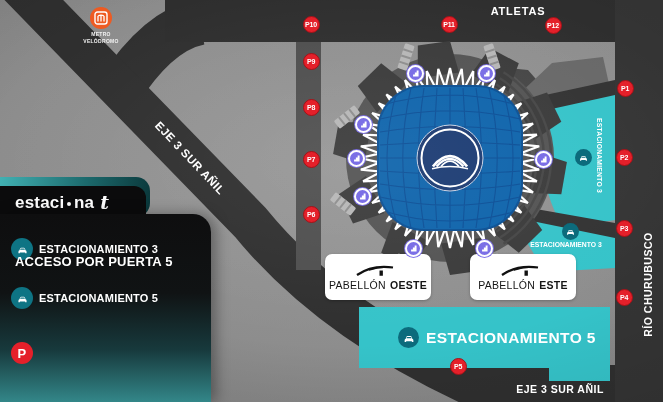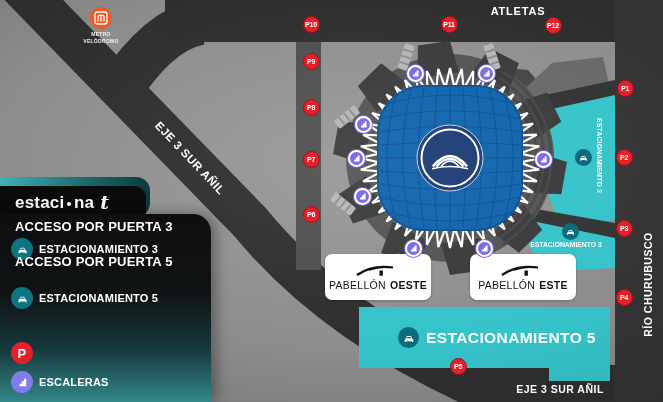--- a/index.html
+++ b/index.html
@@ -268,21 +268,20 @@
   <div class="gate" style="left:544.5px;top:16.5px;">P12</div>
 
   <div class="brand-tab"></div>
   <div class="brand-box">
     <span class="b1">estaci</span>
       <span class="bdot"></span>
       <span class="b1">na</span>
       <span class="bt">t</span>
   </div>
   <div class="panel">
-    <div class="lg-h" style="top:5px;">ACCESO POR PUERTA 3</div>
     <div class="lg-row" style="top:24px;">
       <span class="lic teal">
           <svg width="13" height="13">
             <use href="#sym-car"></use>
           </svg>
         </span>
       <span>ESTACIONAMIENTO 3</span>
     </div>
     <div class="lg-h" style="top:40px;text-align:right;">ACCESO POR PUERTA 5</div>
     <div class="lg-row" style="top:73px;">
@@ -291,23 +290,15 @@
             <use href="#sym-car"></use>
           </svg>
         </span>
       <span>ESTACIONAMIENTO 5</span>
     </div>
     <div class="lg-row" style="top:128px;">
       <span class="lic red">
           <span class="pletter">P</span>
         </span>
     </div>
-    <div class="lg-row" style="top:157px;">
-      <span class="lic purple">
-          <svg width="11" height="11">
-            <use href="#sym-stairs"></use>
-          </svg>
-        </span>
-      <span>ESCALERAS</span>
-    </div>
   </div>
 
 </div>
 
 </body></html>

